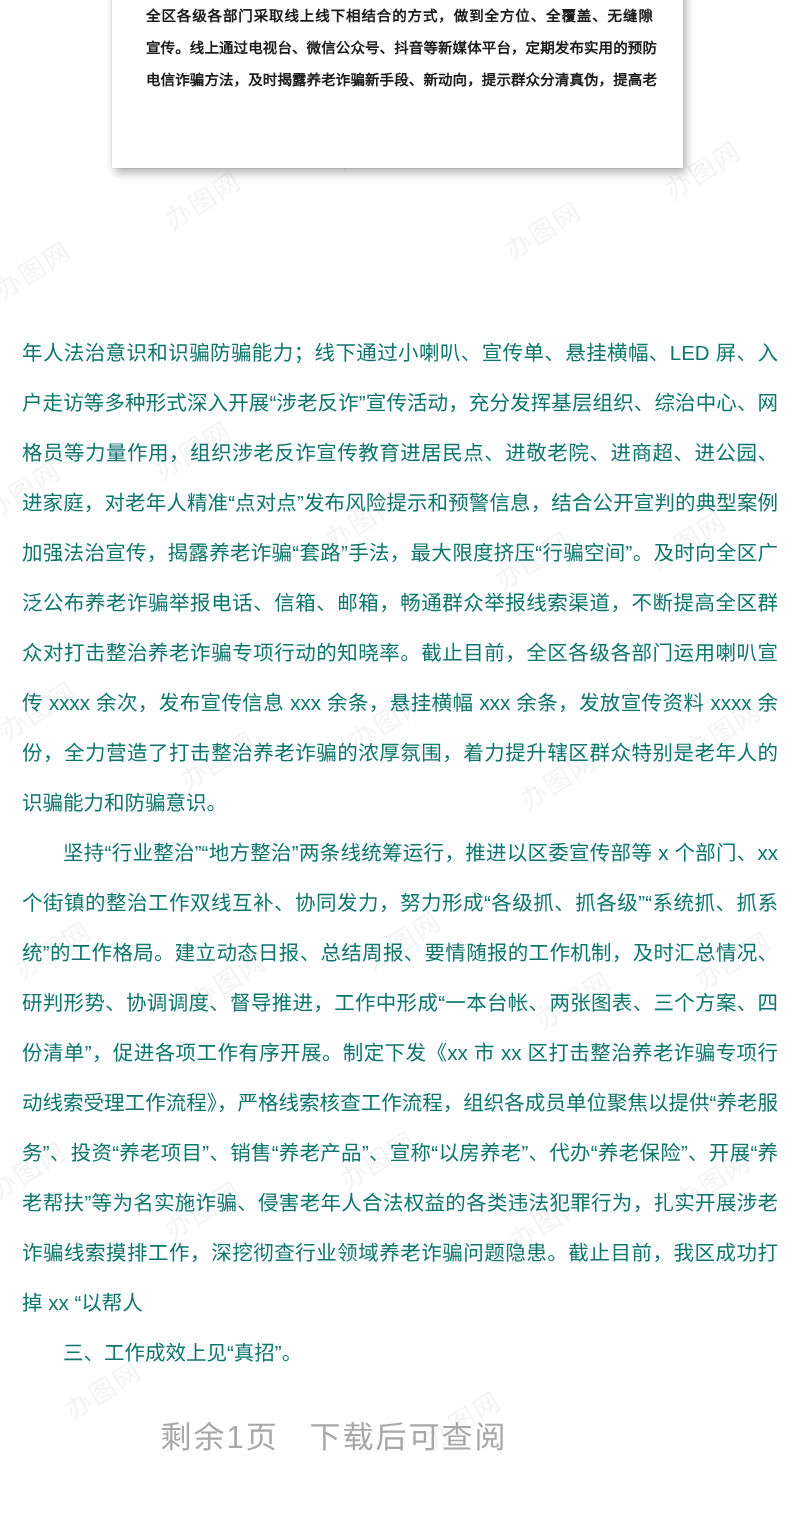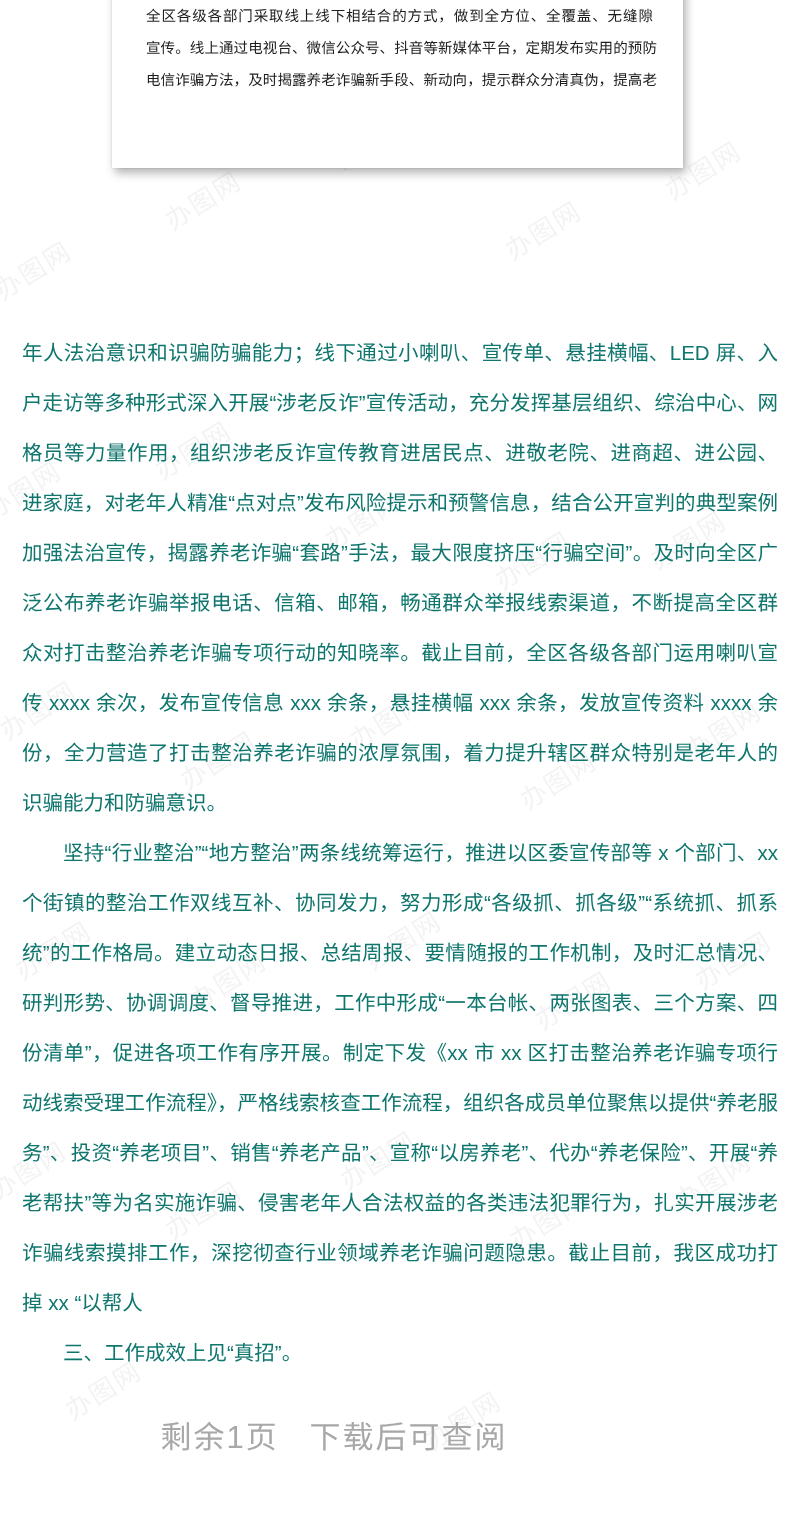--- a/index.html
+++ b/index.html
@@ -66,20 +66,21 @@
     box-shadow: 3px 5px 9px rgba(0,0,0,0.30), 0 0 2px rgba(0,0,0,0.12);
     box-sizing: border-box;
     padding: 0 34px;
     overflow: hidden;
   }
   .top-card-inner {
     position: absolute;
     left: 34px;
     right: 30px;
     bottom: 72px;
+    font-weight: bold;
   }
   .card-line {
     font-size: 14.5px;
     line-height: 32px;
     color: #1d1d1d;
     text-align: justify;
     text-align-last: justify;
     letter-spacing: 0.1px;
     white-space: nowrap;
   }

